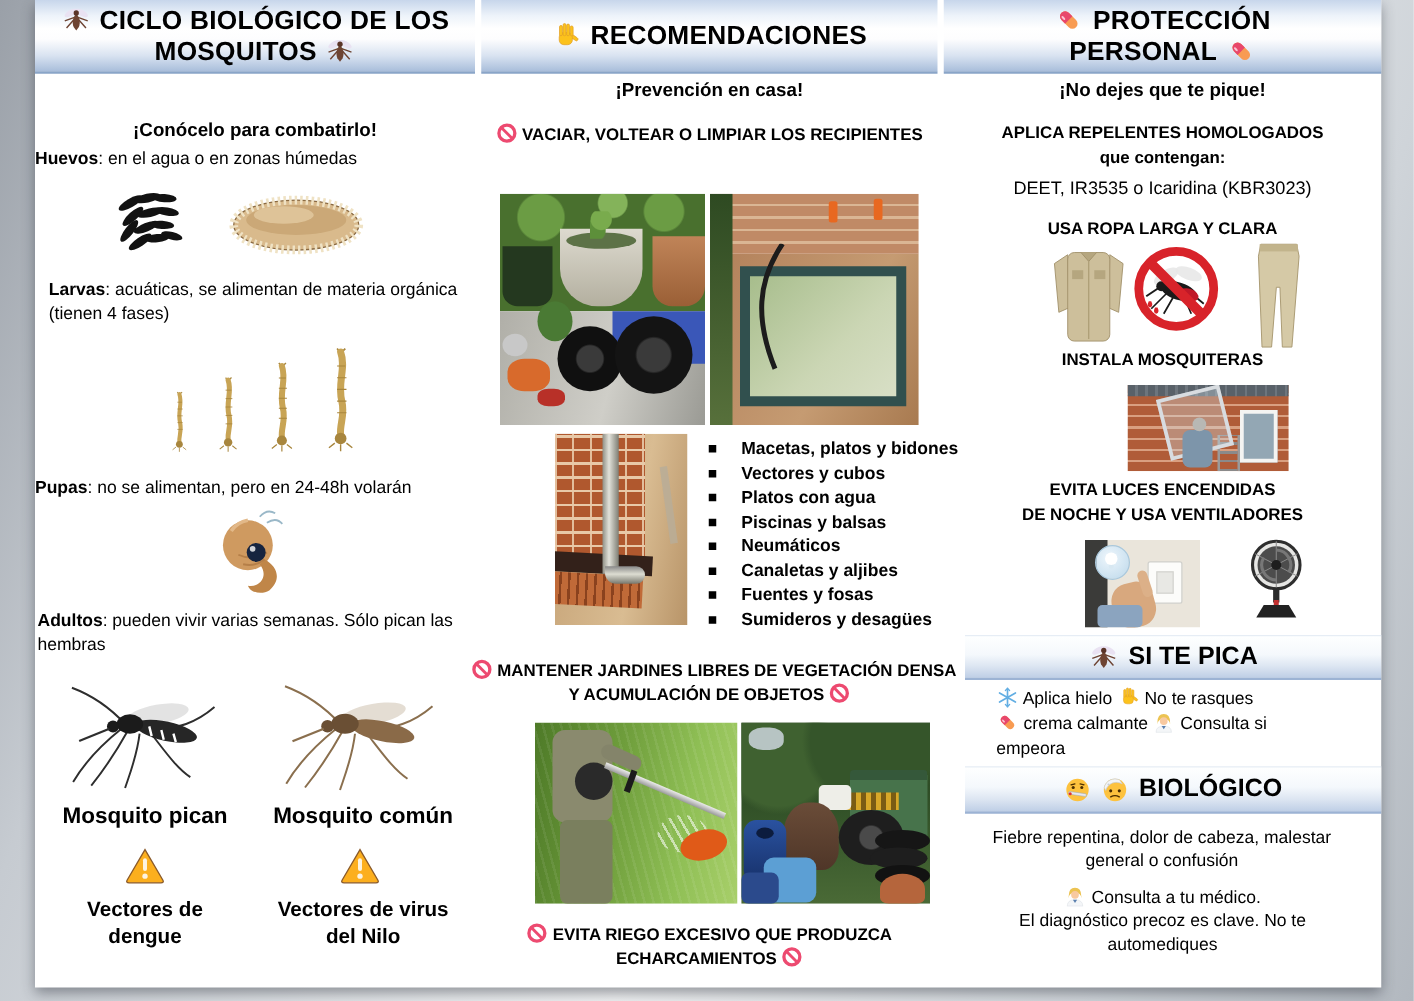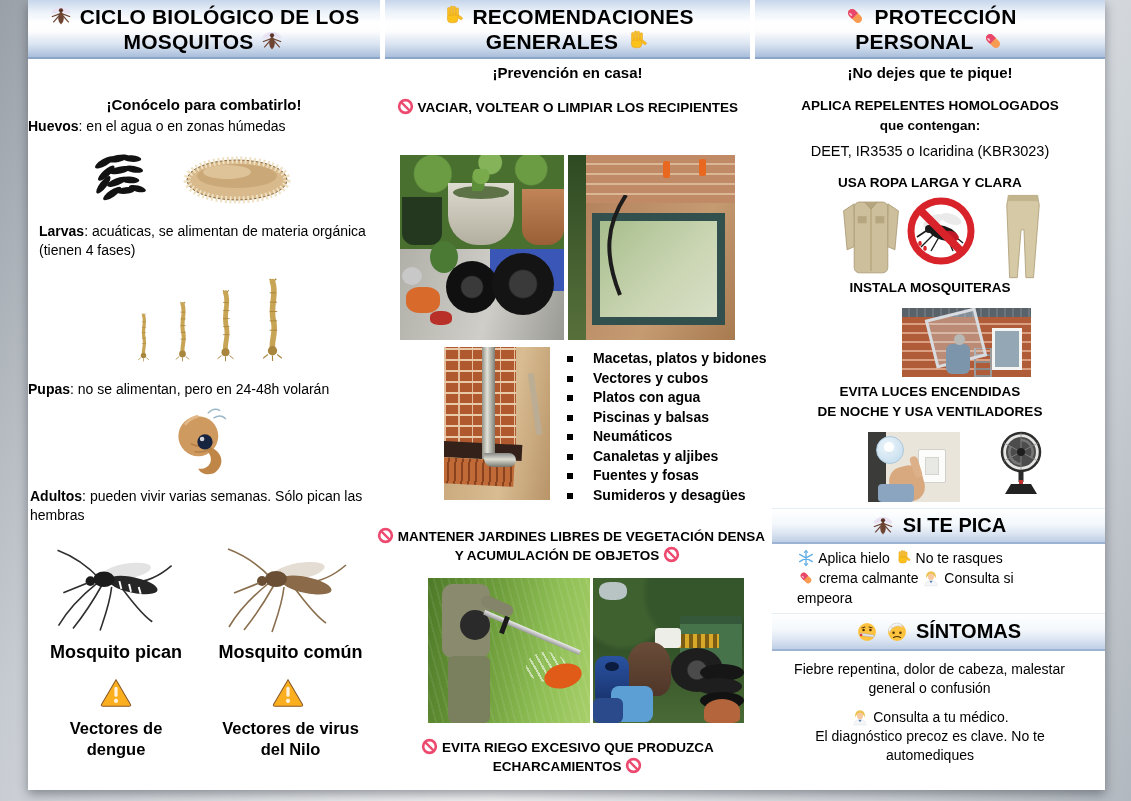--- a/index.html
+++ b/index.html
@@ -334,26 +334,20 @@
   </section>
 
   <section class="col c2">
     <header class="hdr">
       <div class="hl">
         <svg class="ic ic24">
             <use href="#i-hand"></use>
           </svg>
         <span>RECOMENDACIONES</span>
       </div>
-      <div class="hl">
-        <span>GENERALES</span>
-        <svg class="ic ic24">
-            <use href="#i-hand"></use>
-          </svg>
-      </div>
     </header>
 
     <div class="intro" style="top:64px">¡Prevención en casa!</div>
 
     <div class="warn" style="top:98px">
       <span class="wl"><svg class="ic ic17">
             <use href="#i-noentry"></use>
           </svg> <span>VACIAR, VOLTEAR O LIMPIAR LOS RECIPIENTES</span></span>
     </div>
 
@@ -576,21 +570,21 @@
           </svg> <span>Consulta si empeora</span></span>
     </div>
 
     <div class="ban" style="left:17px;top:613px;width:333px;height:35px">
       <svg class="ic ic22">
           <use href="#i-facethermo"></use>
         </svg>
       <svg class="ic ic22">
           <use href="#i-facebandage"></use>
         </svg>
-      <span>SÍNTOMAS</span>
+      <span>BIOLÓGICO</span>
     </div>
 
     <div class="body-txt" style="top:708px;left:25px;width:300px">
       <svg class="ic ic18">
           <use href="#i-nurse"></use>
         </svg>
       <span>Consulta a tu médico.</span><br>
       <span>El diagnóstico precoz es clave. No te automediques</span>
     </div>
 

